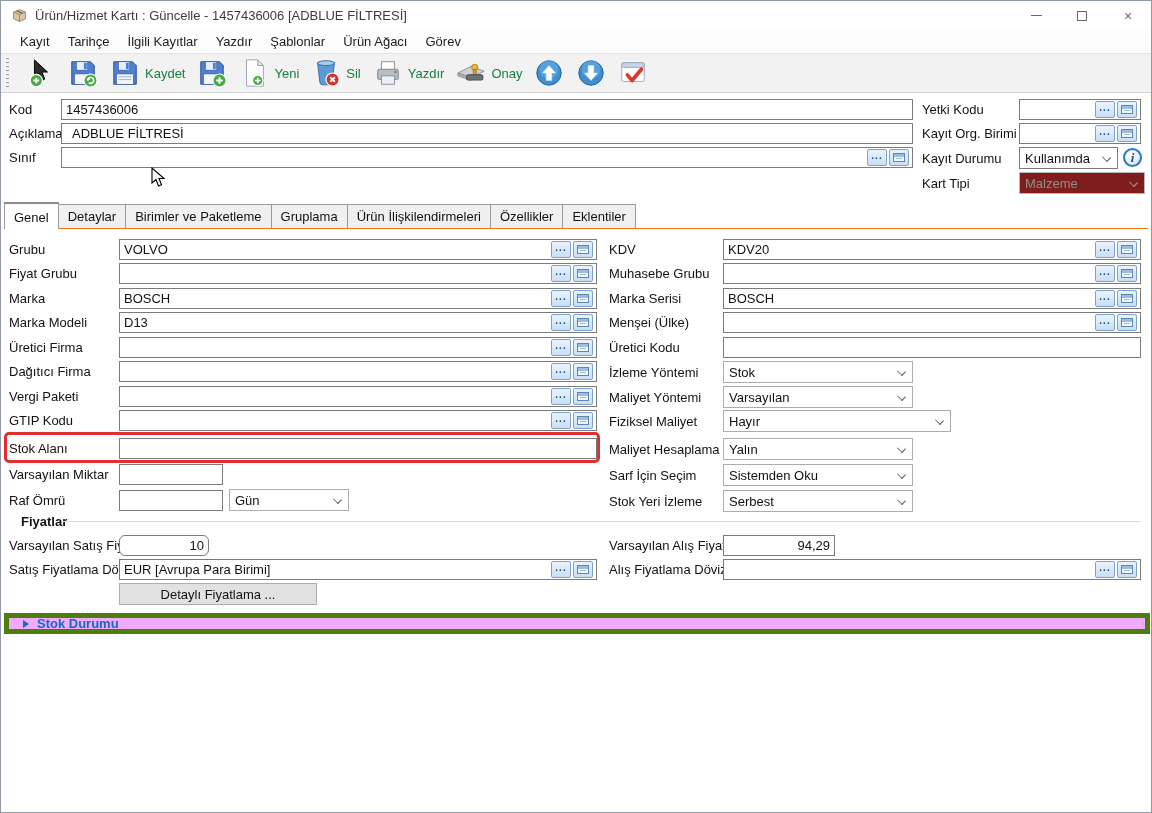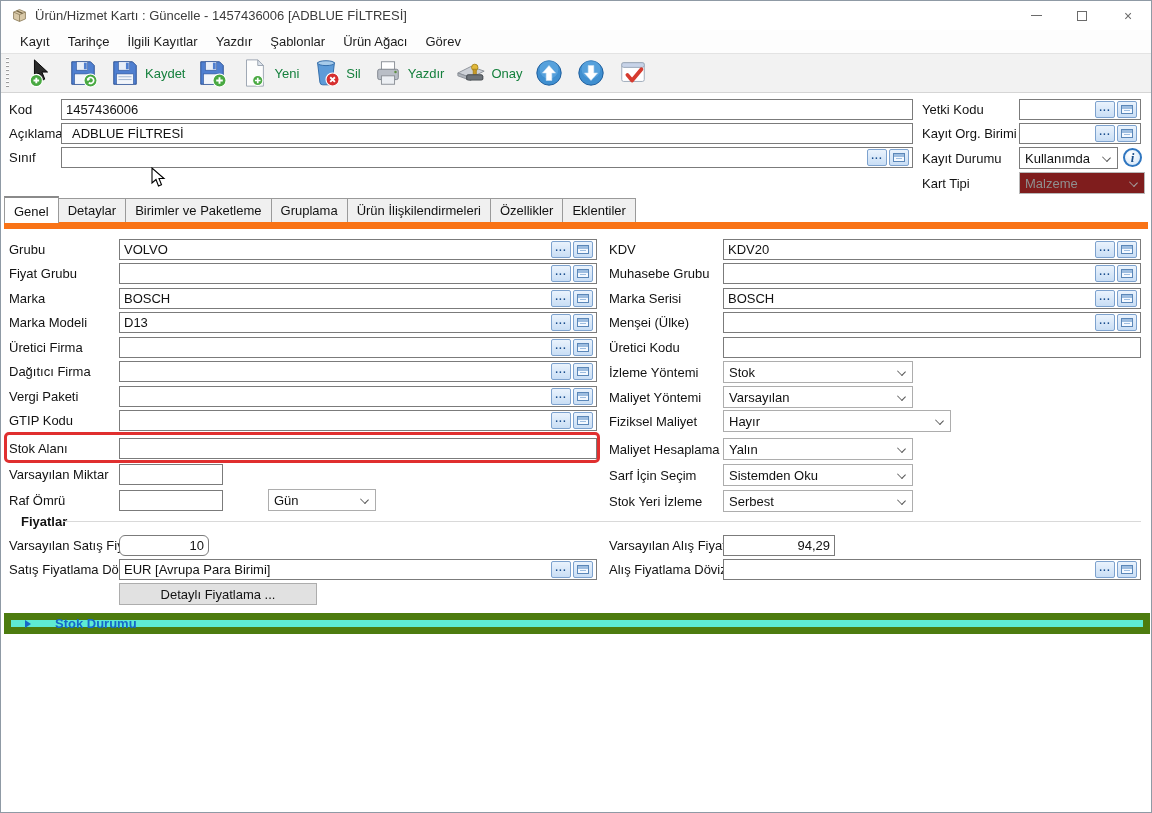--- a/index.html
+++ b/index.html
@@ -46,35 +46,35 @@
   .cmb.disabled { background:#7f1d1d; color:#8f8f8f; border-color:#b8b8b8;text-align:right; }
   .cmb.disabled .chev { border-color:#a5a5a5; }
   .cmb.light { border-color:#adadad; }
 
   .info-badge { position:absolute; width:19px; height:19px; border-radius:50%; border:2px solid #2f76c0;
                 background:radial-gradient(circle at 35% 30%, #ffffff, #cfe3f7); color:#1a4e8a;
                 font-family:"Liberation Serif",serif; font-style:italic; font-weight:bold; font-size:13px;
                 display:flex; align-items:center; justify-content:center; }
 
   
-  .tabstrip { position:absolute; top:201px; left:3px; right:3px; height:27px; display:flex; align-items:flex-end; border-bottom:7px solid #f97316; }
+  .tabstrip { position:absolute; top:201px; left:3px; right:3px; height:27px; display:flex; align-items:flex-end; border-bottom:1px solid #f97316; }
   .tab { font-size:13px; color:#121212; background:#f0f0f0; border:1px solid #9a9a9a; border-bottom:none; padding:4px 9px 4px 9px; margin-right:-1px; height:24px; cursor:default; }
   .tab.active { background:#fff; height:27px; padding-top:6px; position:relative; z-index:2; border-top:2px solid #8a8a8a; margin-bottom:-1px; }
 
   .lbl { position:absolute; left:8px; font-size:13px; color:#121212; line-height:21px; }
   .rlbl { position:absolute; left:608px; font-size:13px; color:#121212; line-height:21px; }
 
   .red-outline { position:absolute; left:3px; top:431px; width:596px; height:31px; border:3px solid #e02f2f; border-radius:5px; pointer-events:none; }
 
   .group-title { position:absolute; left:8px; top:513px; font-size:13px; font-weight:bold; color:#121212;margin-left:12px; }
   .group-line { position:absolute; left:62px; top:520px; width:1078px; height:1px; background:#d9d9d9; }
 
   .push-btn { position:absolute; left:118px; top:582px; width:198px; height:22px; background:#e1e1e1; border:1px solid #adadad; font-family:"Liberation Sans",sans-serif; font-size:13px; color:#121212; cursor:default; }
 
-  .stok-band { position:absolute; left:3px; top:612px; width:1146px; height:21px; background:#5eead4; border:7px solid #4d7c0f; display:flex; align-items:center; padding-left:14px; gap:24px; }
+  .stok-band { position:absolute; left:3px; top:612px; width:1146px; height:21px; background:#f0abfc; border:5px solid #4d7c0f; display:flex; align-items:center; padding-left:14px; gap:8px; }
   .tri-right { width:0; height:0; border-left:6px solid #1668c9; border-top:4px solid transparent; border-bottom:4px solid transparent; }
   .stok-band .band-label { font-size:13px; font-weight:bold; color:#1668c9; }
 
   .mouse-cursor { position:absolute; left:150px; top:166px; z-index:50; pointer-events:none; }
 </style>
 </head>
 <body>
 
 <div class="window">
 
@@ -378,21 +378,21 @@
 
   <span class="lbl" style="top:437px;">Stok Alanı</span>
   <input class="txt" style="left: 118px; top: 437px; width: 478px;" value="">
   <div class="red-outline"></div>
 
   <span class="lbl" style="top:463px;">Varsayılan Miktar</span>
   <input class="txt" style="left: 118px; top: 463px; width: 104px;" value="">
 
   <span class="lbl" style="top:489px;">Raf Ömrü</span>
   <input class="txt" style="left: 118px; top: 489px; width: 104px;" value="">
-  <div class="cmb light" style="left:228px; top:488px; width:108px;margin-left:39px;">
+  <div class="cmb light" style="left:228px; top:488px; width:120px;">
     <span>Gün</span>
     <span class="chev"></span>
   </div>
 
   <span class="rlbl" style="top:238px;">KDV</span>
   <input class="txt" style="left: 722px; top: 238px; width: 418px;" value="KDV20">
   <span class="lkp-pair" style="left:1094px; top:240px;">
     <button class="lkp">
         <span class="dots">...</span>
       </button>

